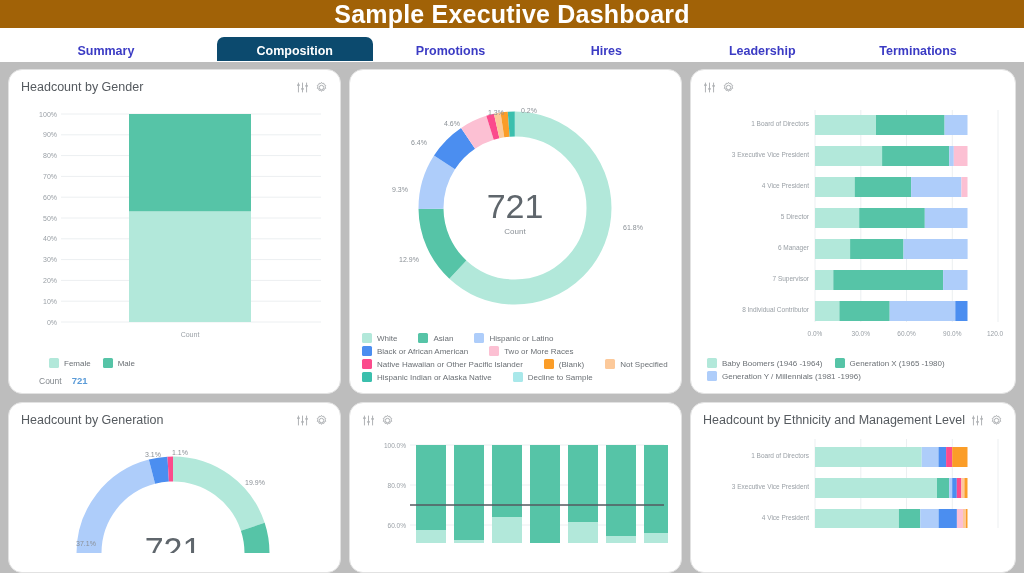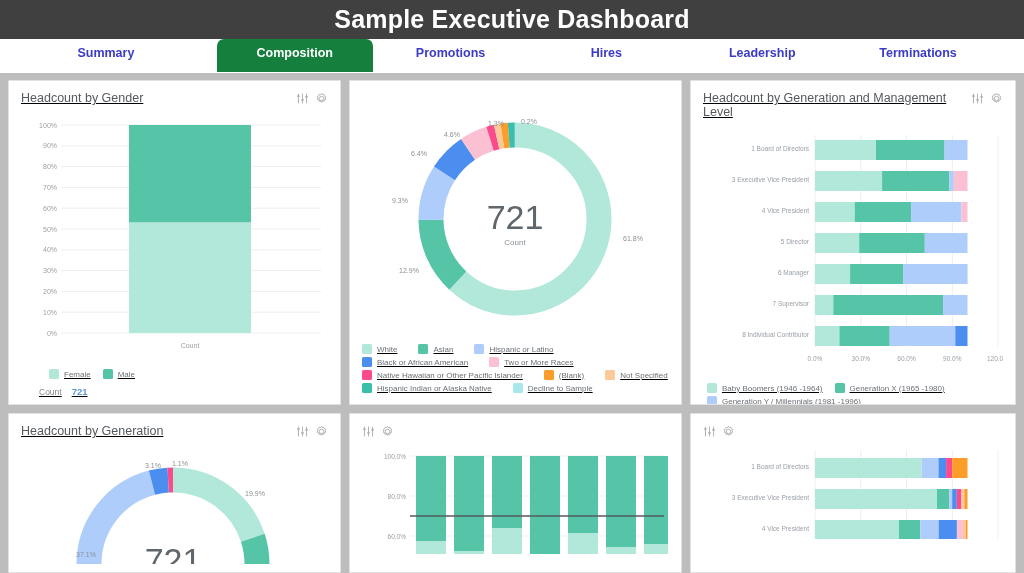--- a/index.html
+++ b/index.html
@@ -11,64 +11,63 @@
   }
   .app {
     width: 1024px; height: 573px;
     background: #ffffff;
     display: flex; flex-direction: column;
     position: relative;
   }
 
   
   .header {
-    height: 39px; background: #404040;
+    height: 28px; background: #a16207;
     display: flex; align-items: center; justify-content: center;
     flex: none;
   }
   .header-title {
     color: #ffffff; font-size: 25px; font-weight: bold;
     letter-spacing: .2px;
   }
 
   
   .tabbar {
     height: 34px; background: #ffffff; flex: none;
     display: flex; align-items: flex-end;
     padding: 0 28px;
     border-bottom: 1px solid #ffffff;
   }
   .tab {
     flex: 1; text-align: center;
     font-size: 12.5px; font-weight: bold;
     color: #3b3bc4;
-    padding: 7px 0 12px 0;
+    padding: 7px 0 3px 0;
     cursor: pointer;
     border-radius: 7px 7px 0 0;
   }
-  .tab.active { background: #15803d; color: #ffffff; margin-left: 33px; }
+  .tab.active { background: #0c4a6e; color: #ffffff; margin-left: 33px; }
 
   
   .board {
     flex: 1; background: #bdbdbd;
     padding: 7px 8px 0 8px;
     display: grid;
     grid-template-columns: 333px 333px 1fr;
     grid-template-rows: 325px 1fr;
     gap: 8px;
     overflow: hidden;
   }
   .panel {
     background: #ffffff;
     border: 1px solid #e2e2e2;
-    border-radius: 1px;
+    border-radius: 14px;
     padding: 10px 12px 6px 12px;
     position: relative;
     overflow: hidden;
-    text-decoration: underline;
   }
   .panel-head {
     display: flex; align-items: flex-start; justify-content: space-between;
     margin-bottom: 6px;
   }
   .panel-title { font-size: 12.5px; color: #555a5f; }
   .panel-icons { display: flex; gap: 6px; align-items: center; padding-top: 1px; }
   .icon { width: 13px; height: 13px; opacity: .62; }
   .icon svg { display: block; width: 13px; height: 13px; }
 
@@ -264,21 +263,20 @@
           </span>
         <span class="lg-item">
             <span class="sw" style="background:#a9e8ea"></span>
             <span>Decline to Sample</span>
           </span>
       </div>
     </div>
 
     <div class="panel" style="grid-column:3;grid-row:1;">
       <div class="panel-head">
-        <div class="panel-title">Headcount by Generation and Management Level</div>
         <div class="panel-icons">
           <span class="icon">
               <svg viewBox="0 0 16 16">
                 <g stroke="#7c8186" stroke-width="1.2" fill="none">
                   <line x1="3" y1="2" x2="3" y2="14"></line>
                   <line x1="8" y1="2" x2="8" y2="14"></line>
                   <line x1="13" y1="2" x2="13" y2="14"></line>
                 </g>
                 <g fill="#7c8186">
                   <rect x="1.4" y="4" width="3.2" height="2.2" rx="0.6"></rect>
@@ -492,20 +490,21 @@
           <rect x="282" y="12" width="24" height="100" fill="#56c4a7"></rect>
           <rect x="282" y="100" width="24" height="10" fill="#b2e8da"></rect>
         </g>
 
         <line x1="48" y1="72" x2="302" y2="72" stroke="#555a5f" stroke-width="1.6"></line>
       </svg>
     </div>
 
     <div class="panel" style="grid-column:3;grid-row:2;">
       <div class="panel-head">
+        <div class="panel-title">Headcount by Ethnicity and Management Level</div>
         <div class="panel-icons">
           <span class="icon">
               <svg viewBox="0 0 16 16">
                 <g stroke="#7c8186" stroke-width="1.2" fill="none">
                   <line x1="3" y1="2" x2="3" y2="14"></line>
                   <line x1="8" y1="2" x2="8" y2="14"></line>
                   <line x1="13" y1="2" x2="13" y2="14"></line>
                 </g>
                 <g fill="#7c8186">
                   <rect x="1.4" y="4" width="3.2" height="2.2" rx="0.6"></rect>

